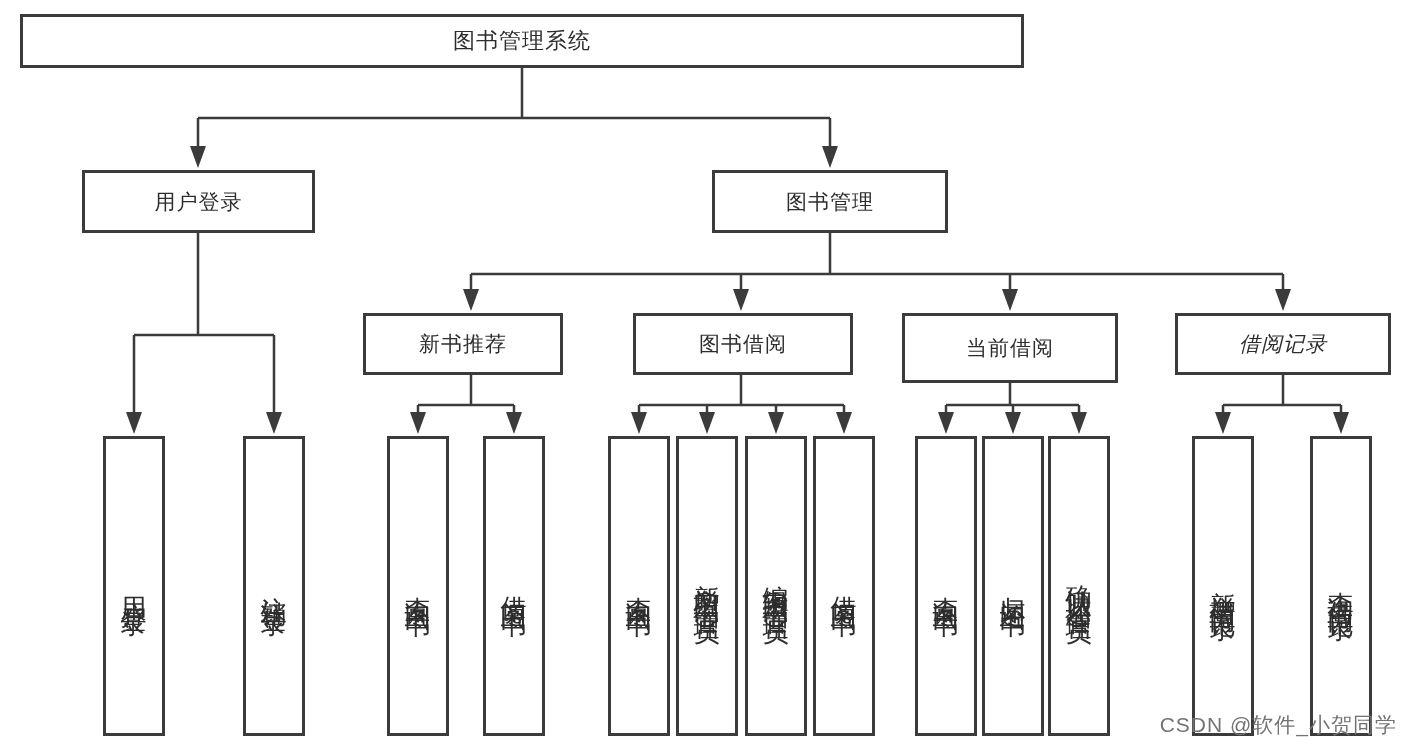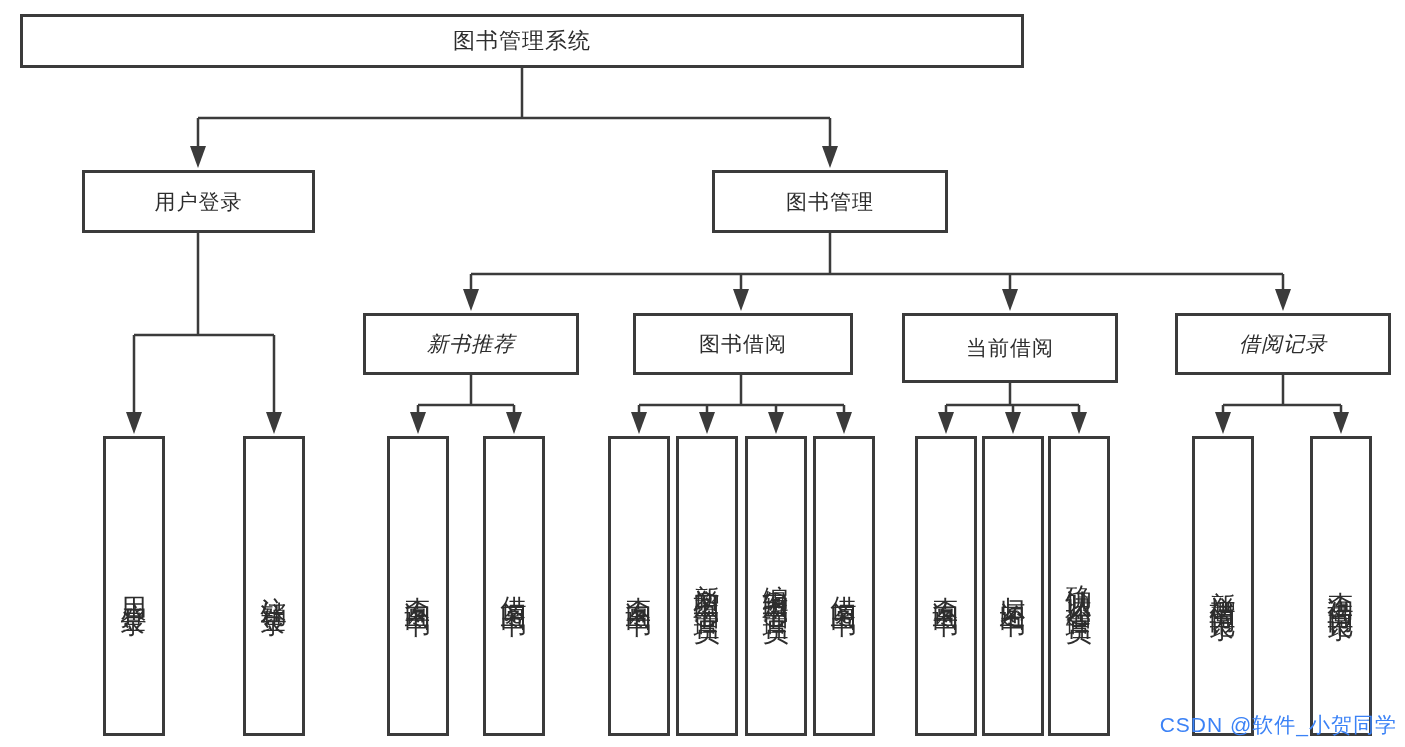--- a/index.html
+++ b/index.html
@@ -31,21 +31,21 @@
     letter-spacing:5px;
     line-height:1;
     color:#2d2d2d;
   }
   .watermark{
     position:absolute;
     right:8px;
     top:711px;
     z-index:5;
     font-size:21px;
-    color:#3b82f6;
+    color:#737373;
     letter-spacing:1px;
     white-space:nowrap;
     text-align:right;
   }
 </style>
 </head>
 <body>
 
 <div class="canvas">
 
@@ -93,21 +93,21 @@
     <span>图书管理系统</span>
   </div>
 
   <div class="box hbox" style="left:82px;top:170px;width:233px;height:63px;">
     <span>用户登录</span>
   </div>
   <div class="box hbox" style="left:712px;top:170px;width:236px;height:63px;">
     <span>图书管理</span>
   </div>
 
-  <div class="box hbox" style="left:363px;top:313px;width:216px;height:62px;font-style:italic;">
+  <div class="box hbox" style="left:363px;top:313px;width:200px;height:62px;">
     <span>新书推荐</span>
   </div>
   <div class="box hbox" style="left:633px;top:313px;width:220px;height:62px;">
     <span>图书借阅</span>
   </div>
   <div class="box hbox" style="left:902px;top:313px;width:216px;height:70px;">
     <span>当前借阅</span>
   </div>
   <div class="box hbox" style="left:1175px;top:313px;width:216px;height:62px;font-style:italic;">
     <span>借阅记录</span>

